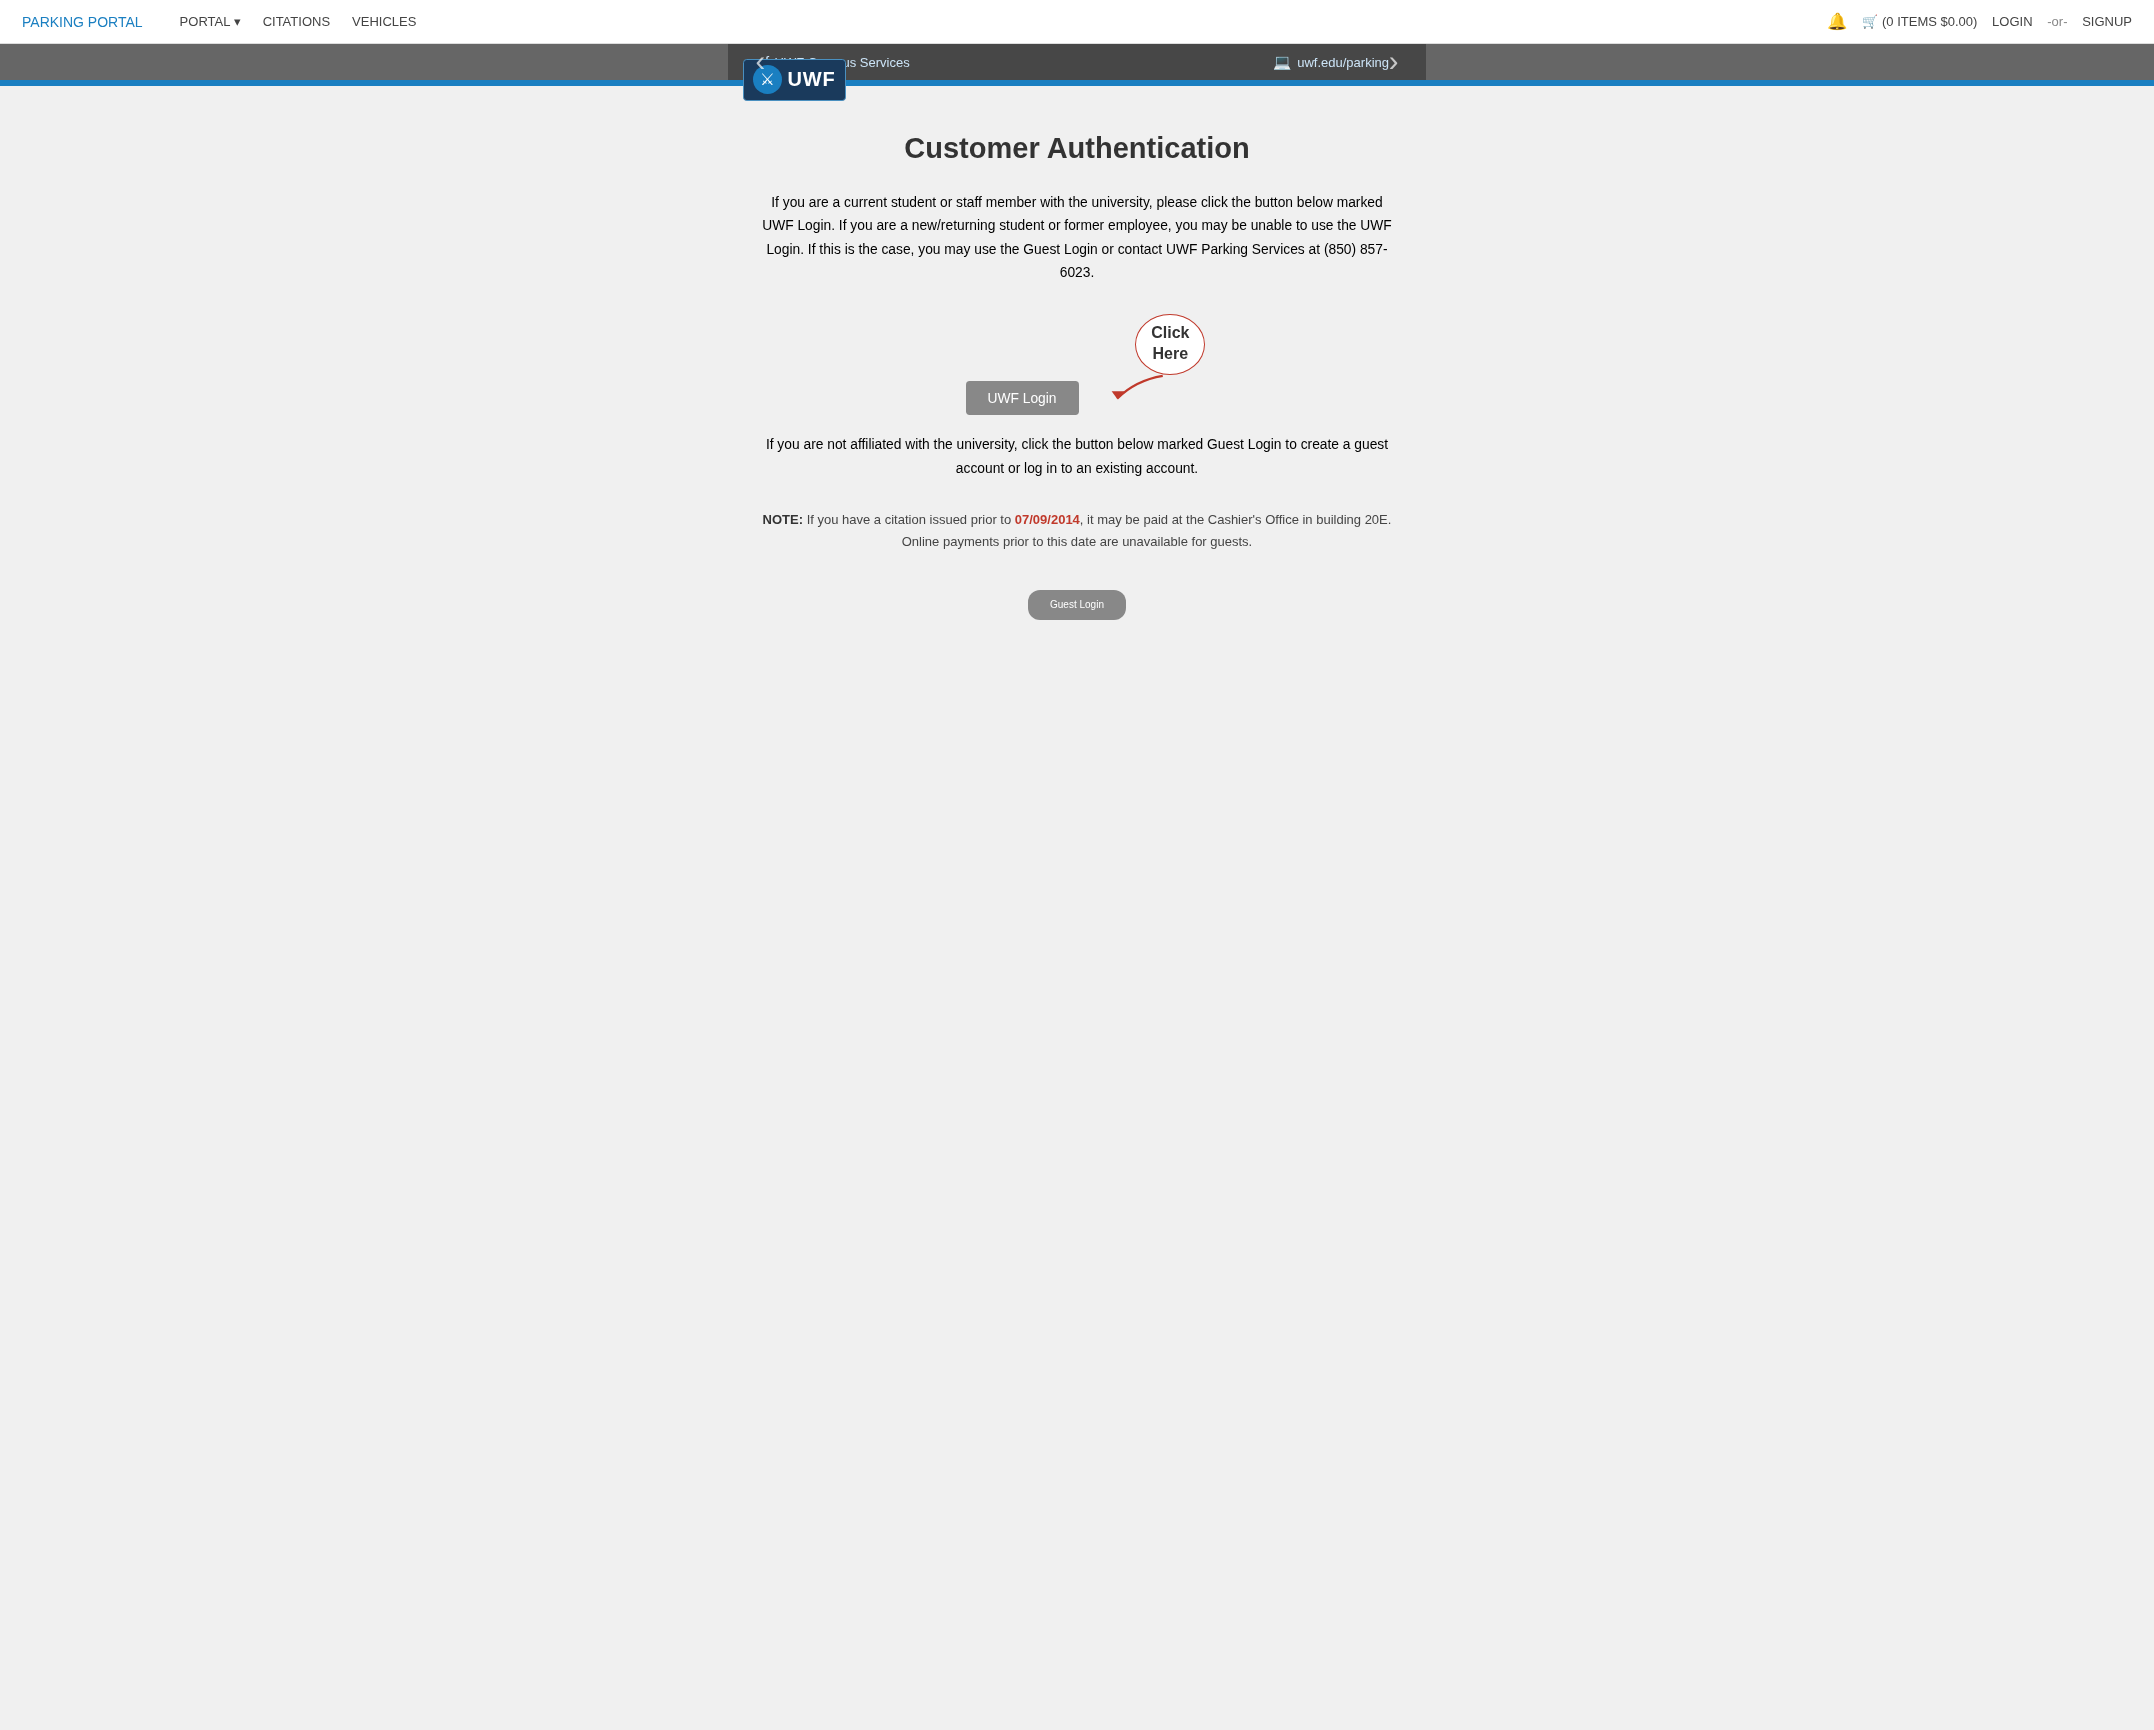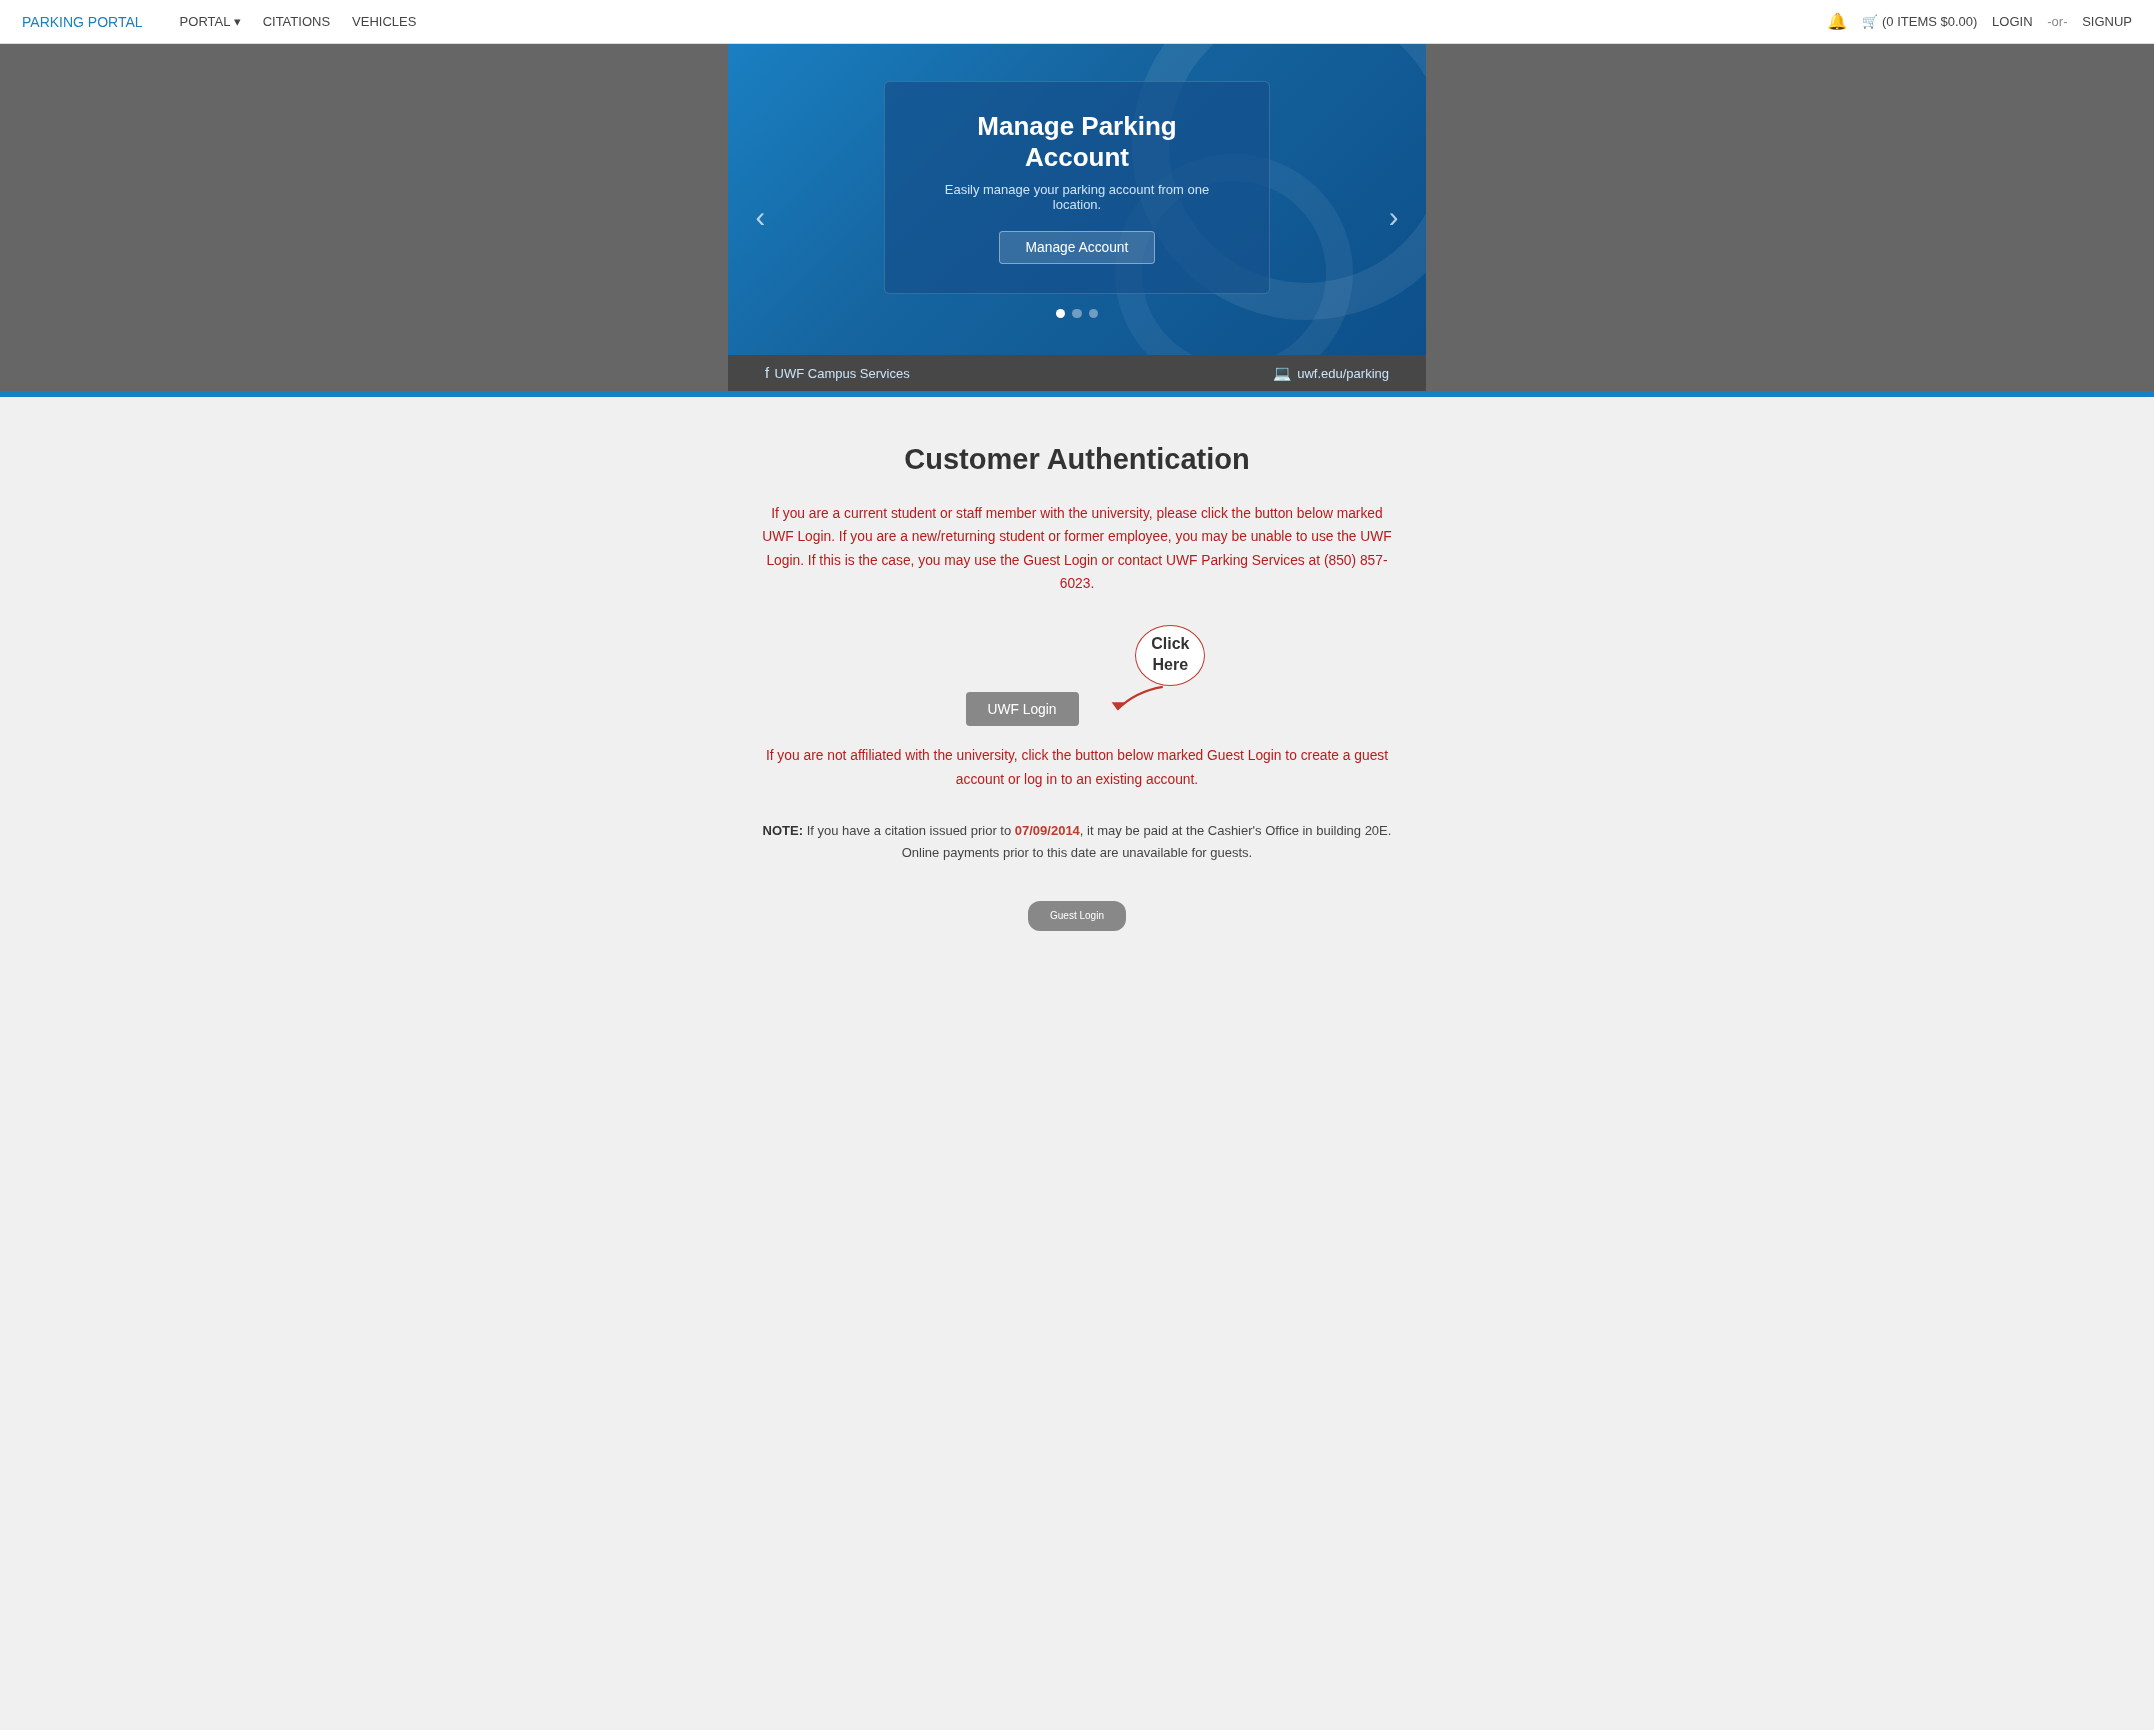--- a/index.html
+++ b/index.html
@@ -209,21 +209,21 @@
 
     .section-title {
       font-size: 29px;
       font-weight: bold;
       color: #333;
       margin-bottom: 26px;
     }
 
     .auth-description {
       font-size: 13.8px;
-      color: #b91c1c;
+      color: #000000;
       line-height: 1.7;
       max-width: 643px;
       margin: 0 auto 29px;
     }
 
     .callout-bubble {
       background: #fff;
       border: 1.8px solid #c0392b;
       border-radius: 50%;
       width: 70px; height: 61px;
@@ -307,33 +307,20 @@
 
     <div class="hero-logo">
       <div class="hero-logo-box">
         <div class="hero-logo-icon">⚔</div>
         <span class="hero-logo-text">UWF</span>
       </div>
     </div>
 
     <button class="hero-arrow hero-arrow-left">‹</button>
 
-    <div class="hero-inner">
-      <div class="hero-bg-circles"></div>
-      <div class="hero-card">
-        <h1 class="hero-title">Manage Parking Account</h1>
-        <p class="hero-subtitle">Easily manage your parking account from one location.</p>
-        <button class="hero-btn">Manage Account</button>
-      </div>
-      <div class="hero-dots">
-        <button class="hero-dot active"></button>
-        <button class="hero-dot"></button>
-        <button class="hero-dot"></button>
-      </div>
-    </div>
 
     <button class="hero-arrow hero-arrow-right">›</button>
 
     <div class="hero-footer">
       <span class="hero-footer-link">
         <span class="hero-footer-icon">f</span>
         <span>UWF Campus Services</span>
       </span>
       <span class="hero-footer-link">
         <span class="hero-footer-icon">💻</span>

